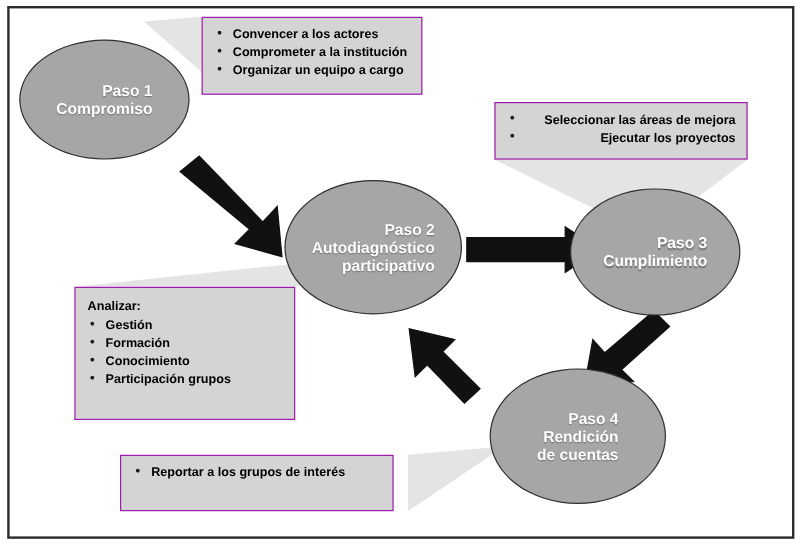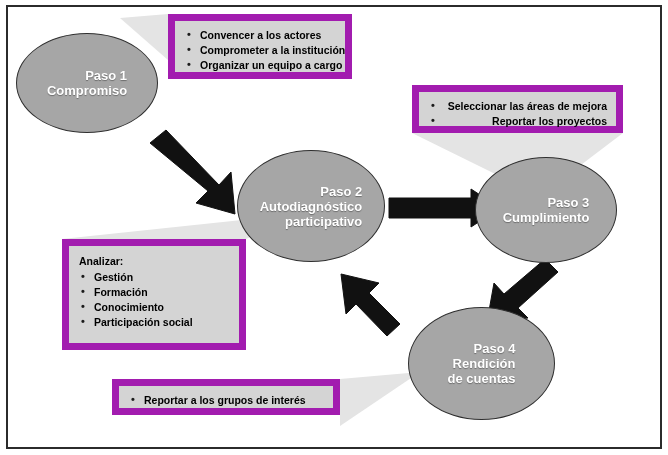--- a/index.html
+++ b/index.html
@@ -20,21 +20,21 @@
     box-sizing:border-box;
     background:#ffffff;
   }
   #svg-layer{
     position:absolute;left:0;top:0;width:668px;height:455px;
   }
   
   .callout{
     position:absolute;
     background:#d4d4d4;
-    border:7px solid #a21caf;
+    border:1px solid #a21caf;
     box-sizing:border-box;
     padding:7px 9px 7px 10px;
     color:#000000;
     font-weight:bold;
     font-size:10.5px;
     line-height:15px;
     z-index:4;
   }
   .callout ul{margin:0;padding:0;list-style:none;}
   .callout li{
@@ -49,21 +49,21 @@
     color:#1a1a1a;
   }
   .callout .lead{
     font-weight:bold;
     margin:0 0 1px 0;
     white-space:nowrap;
   }
   #box-paso1{left:168px;top:14px;width:184px;height:65px;}
   #box-paso3{left:412px;top:85px;width:211px;height:48px;text-align:right;}
   #box-paso2{left:62px;top:239px;width:184px;height:111px;padding-top:8px;}
-  #box-paso4{left:112px;top:379px;width:228px;height:36px;}
+  #box-paso4{left:100px;top:379px;width:228px;height:47px;}
 
   
   .node{
     position:absolute;
     border-radius:50%;
     background:#a6a6a6;
     border:1.5px solid #2f2f2f;
     box-sizing:border-box;
     display:flex;
     align-items:center;
@@ -144,31 +144,31 @@
         <li>Convencer a los actores</li>
         <li>Comprometer a la institución</li>
         <li>Organizar un equipo a cargo</li>
       </ul>
   </div>
 
   <div class="callout" id="box-paso3">
 
     <ul>
         <li>Seleccionar las áreas de mejora</li>
-        <li>Reportar los proyectos</li>
+        <li>Ejecutar los proyectos</li>
       </ul>
   </div>
 
   <div class="callout" id="box-paso2">
     <div class="lead">Analizar:</div>
     <ul>
         <li>Gestión</li>
         <li>Formación</li>
         <li>Conocimiento</li>
-        <li>Participación social</li>
+        <li>Participación grupos</li>
       </ul>
   </div>
 
   <div class="callout" id="box-paso4">
 
     <ul>
         <li>Reportar a los grupos de interés</li>
       </ul>
   </div>
 

